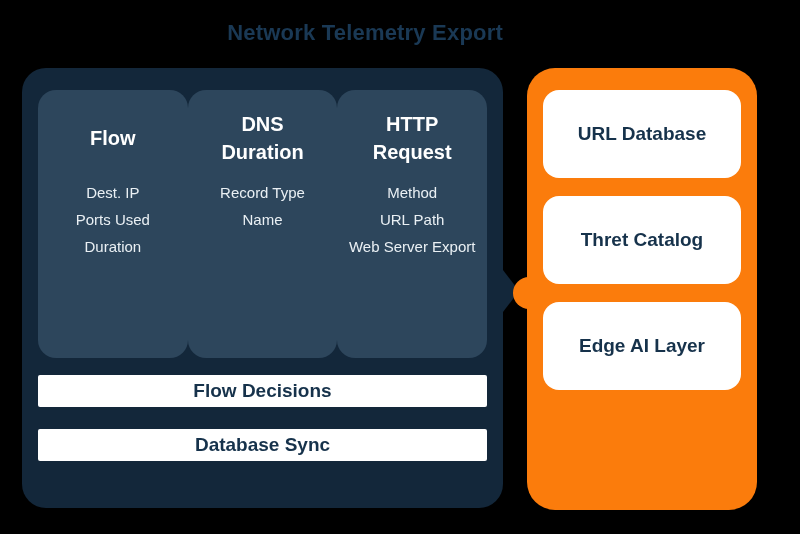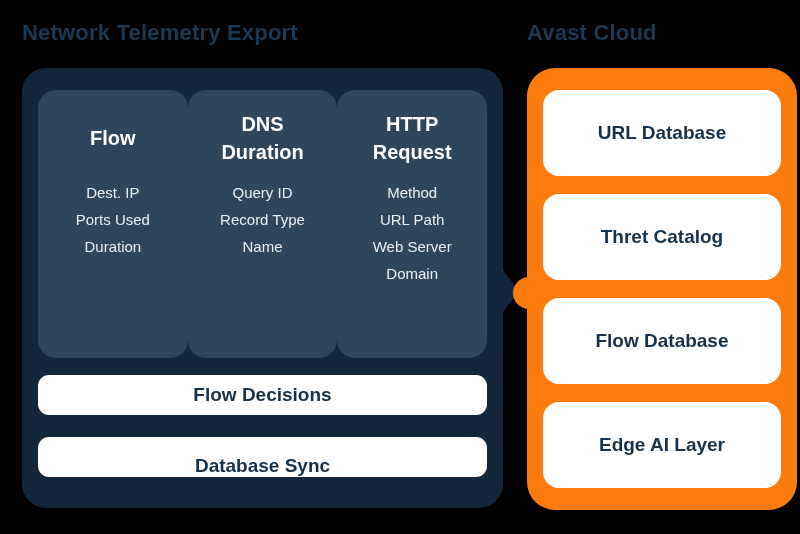--- a/index.html
+++ b/index.html
@@ -19,21 +19,21 @@
     position: relative;
     width: 800px;
     height: 534px;
     background: var(--bg);
     overflow: hidden;
   }
 
   .section-title {
     position: absolute;
     top: 20px;
-    text-align: left;
+    text-align: right;
     font-size: 22px;
     font-weight: bold;
     letter-spacing: 0.2px;
     color: #1a3955;
   }
   .title-left  { left: 22px;  width: 481px; }
   .title-right { left: 527px; width: 230px; }
 
   
   .panel-dark {
@@ -65,31 +65,31 @@
   }
   .col-heading span { display: inline-block; width: min-content; }
   .col-items {
     margin-top: 13px;
     padding: 0 10px;
     font-size: 15px;
     line-height: 27px;
     color: var(--text-light);
   }
   .bar {
-    height: 40px;
+    height: 32px;
     background: var(--white);
-    border-radius: 11px;
+    border-radius: 2px;
     display: flex;
     align-items: center;
     justify-content: center;
     font-size: 19px;
     font-weight: bold;
     color: var(--text-navy);
   }
-  .bar + .bar { margin-top: 22px; align-items: flex-end; }
+  .bar + .bar { margin-top: 22px; }
   .bars { margin-top: 17px; }
 
   
   .connector-arrow {
     position: absolute;
     left: 503px; top: 270px;
     width: 0; height: 0;
     border-top: 21px solid transparent;
     border-bottom: 21px solid transparent;
     border-left: 16px solid var(--navy-panel);
@@ -100,21 +100,21 @@
     left: 513px; top: 277px;
     width: 32px; height: 32px;
     border-radius: 50%;
     background: var(--orange);
   }
 
   
   .panel-orange {
     position: absolute;
     left: 527px; top: 68px;
-    width: 270px; height: 442px;
+    width: 230px; height: 442px;
     background: var(--orange);
     border-radius: 28px;
     padding: 22px 16px;
     display: flex;
     flex-direction: column;
     gap: 18px;
   }
   .cloud-box {
     height: 88px;
     background: var(--white);
@@ -127,52 +127,50 @@
     color: var(--text-navy);
   }
 </style>
 </head>
 <body>
 
 <div class="canvas">
 
   <div class="section-title title-left">Network Telemetry Export</div>
 
-  <div class="section-title title-right">Avast Cloud</div>
 
   <div class="panel-dark">
     <div class="columns">
         <div class="column">
           <div class="col-heading">
             <span>Flow</span>
           </div>
           <div class="col-items">
             <div class="item">Dest. IP</div>
             <div class="item">Ports Used</div>
             <div class="item">Duration</div>
           </div>
         </div>
         <div class="column">
           <div class="col-heading">
             <span>DNS Duration</span>
           </div>
           <div class="col-items">
-            <div class="item">Query ID</div>
             <div class="item">Record Type</div>
             <div class="item">Name</div>
           </div>
         </div>
         <div class="column">
           <div class="col-heading">
             <span>HTTP Request</span>
           </div>
           <div class="col-items">
             <div class="item">Method</div>
             <div class="item">URL Path</div>
-            <div class="item">Web Server Domain</div>
+            <div class="item">Web Server Export</div>
           </div>
         </div>
       </div>
     <div class="bars">
         <div class="bar">
           <span>Flow Decisions</span>
         </div>
         <div class="bar">
           <span>Database Sync</span>
         </div>
@@ -184,20 +182,17 @@
 
   <div class="panel-orange">
 
   <div class="cloud-box">
         <span>URL Database</span>
       </div>
       <div class="cloud-box">
         <span>Thret Catalog</span>
       </div>
       <div class="cloud-box">
-        <span>Flow Database</span>
-      </div>
-      <div class="cloud-box">
         <span>Edge AI Layer</span>
       </div>
     </div>
 
 </div>
 
 </body></html>

